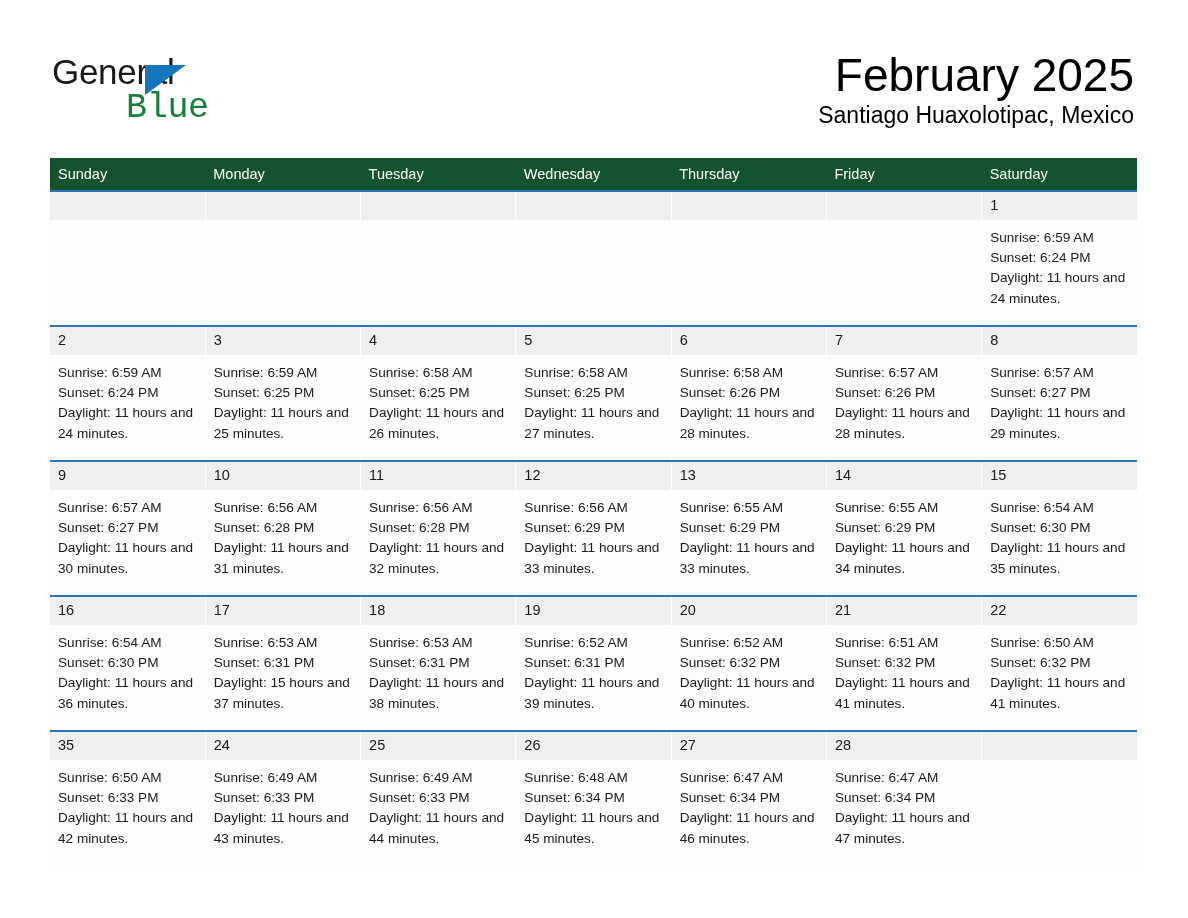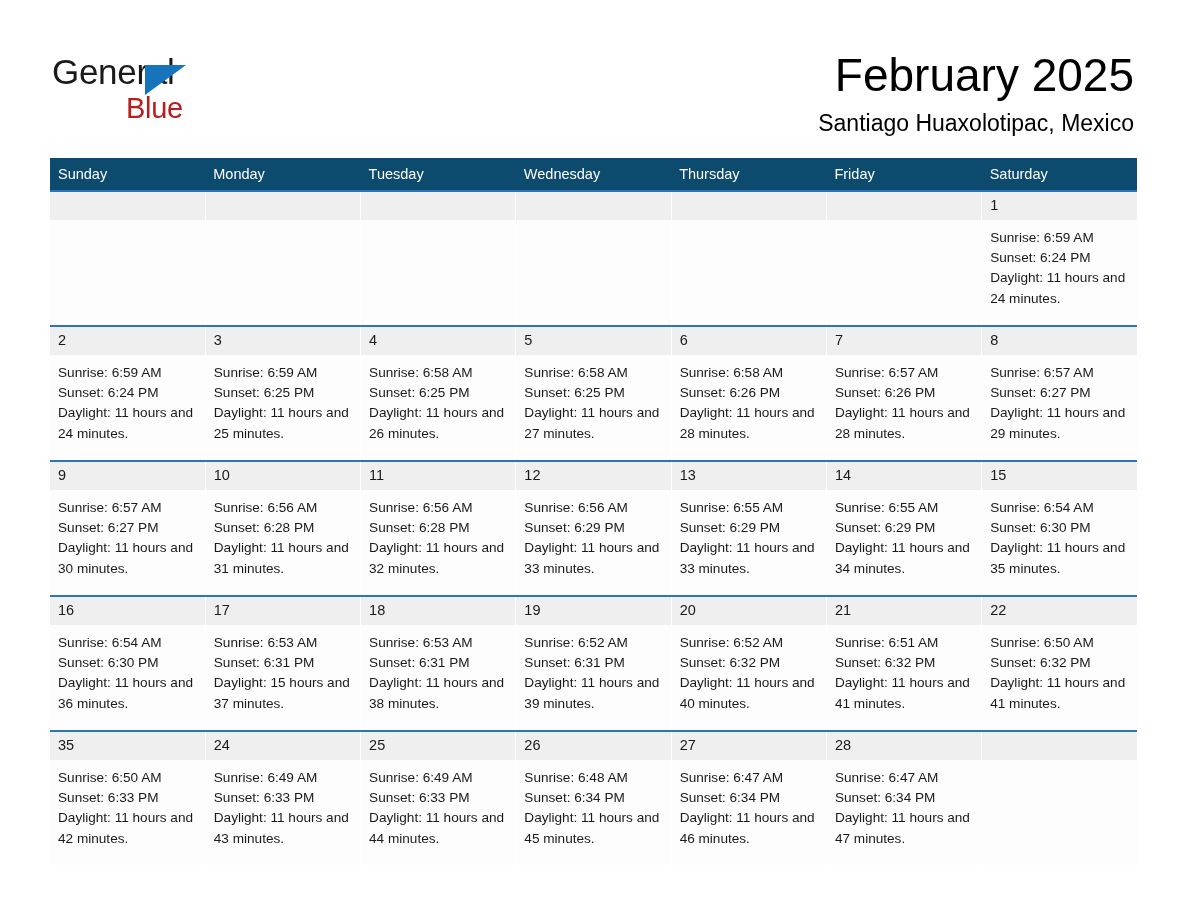--- a/index.html
+++ b/index.html
@@ -54,62 +54,62 @@
     top: 13px;
     width: 0;
     height: 0;
     border-left: 41px solid #1574bb;
     border-bottom: 30px solid transparent;
   }
   .logo-line2 {
     position: absolute;
     left: 74px;
     top: 36px;
-    font-size: 29px;
+    font-size: 35px;
     letter-spacing: -0.3px;
-    color: #b91c1c;
+    color: #15803d;
     font-weight: 400;
     line-height: 40px;
     white-space: nowrap;
+    font-family: Liberation Mono, monospace;
   }
   .title-block {
     position: absolute;
     right: 54px;
     top: 48px;
     text-align: right;
   }
   .cal-title {
     font-size: 46px;
     font-weight: 400;
     line-height: 54px;
     color: #000;
     white-space: nowrap;
   }
   .cal-subtitle {
-    margin-top: 8px;
     font-size: 23px;
     font-weight: 400;
     line-height: 27px;
     color: #000;
     white-space: nowrap;
   }
 
   
   .calendar {
     position: absolute;
     left: 50px;
     top: 158px;
     width: 1087px;
     border-collapse: collapse;
     table-layout: fixed;
   }
   .calendar col { width: 155.28px; }
 
   .dow-row th {
-    background: #0c4a6e;
+    background: #14532d;
     color: #ffffff;
     font-size: 14.5px;
     font-weight: 400;
     text-align: left;
     padding: 7px 0 8px 8px;
     height: 17px;
     border: none;
     white-space: nowrap;
   }
 

